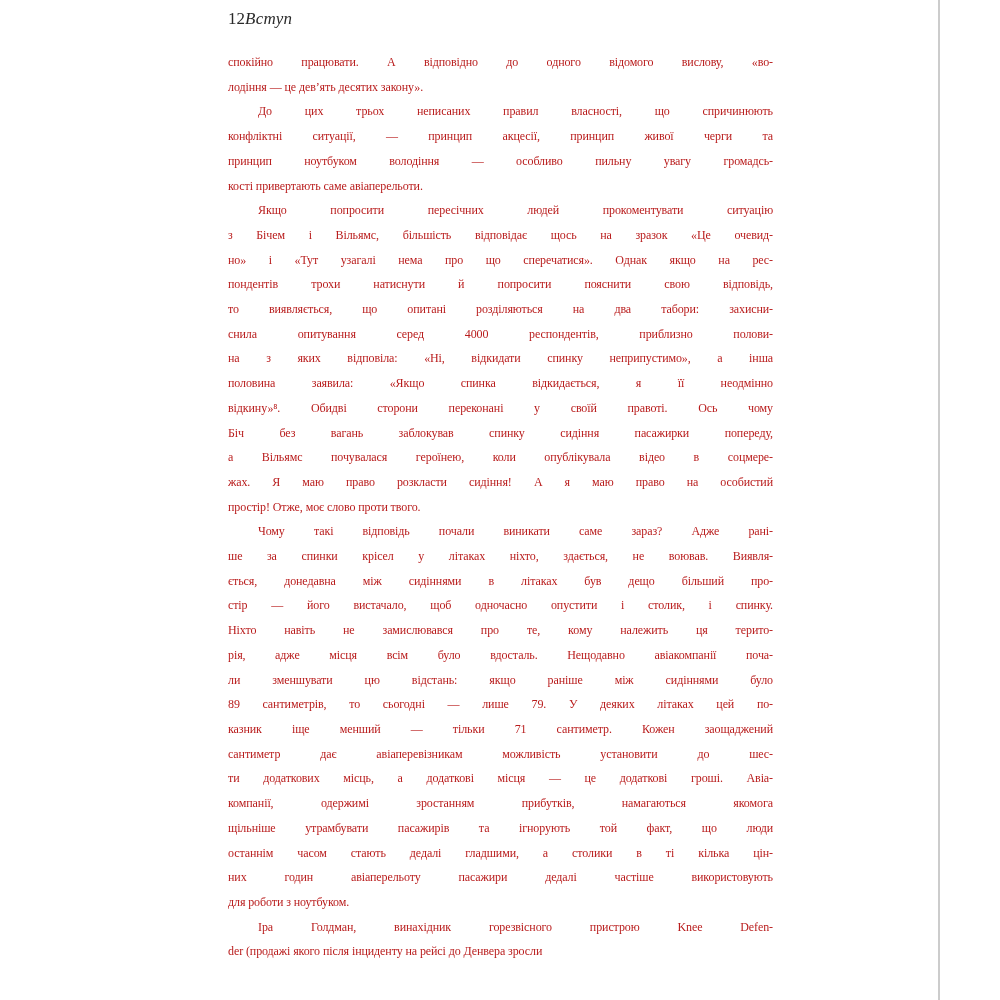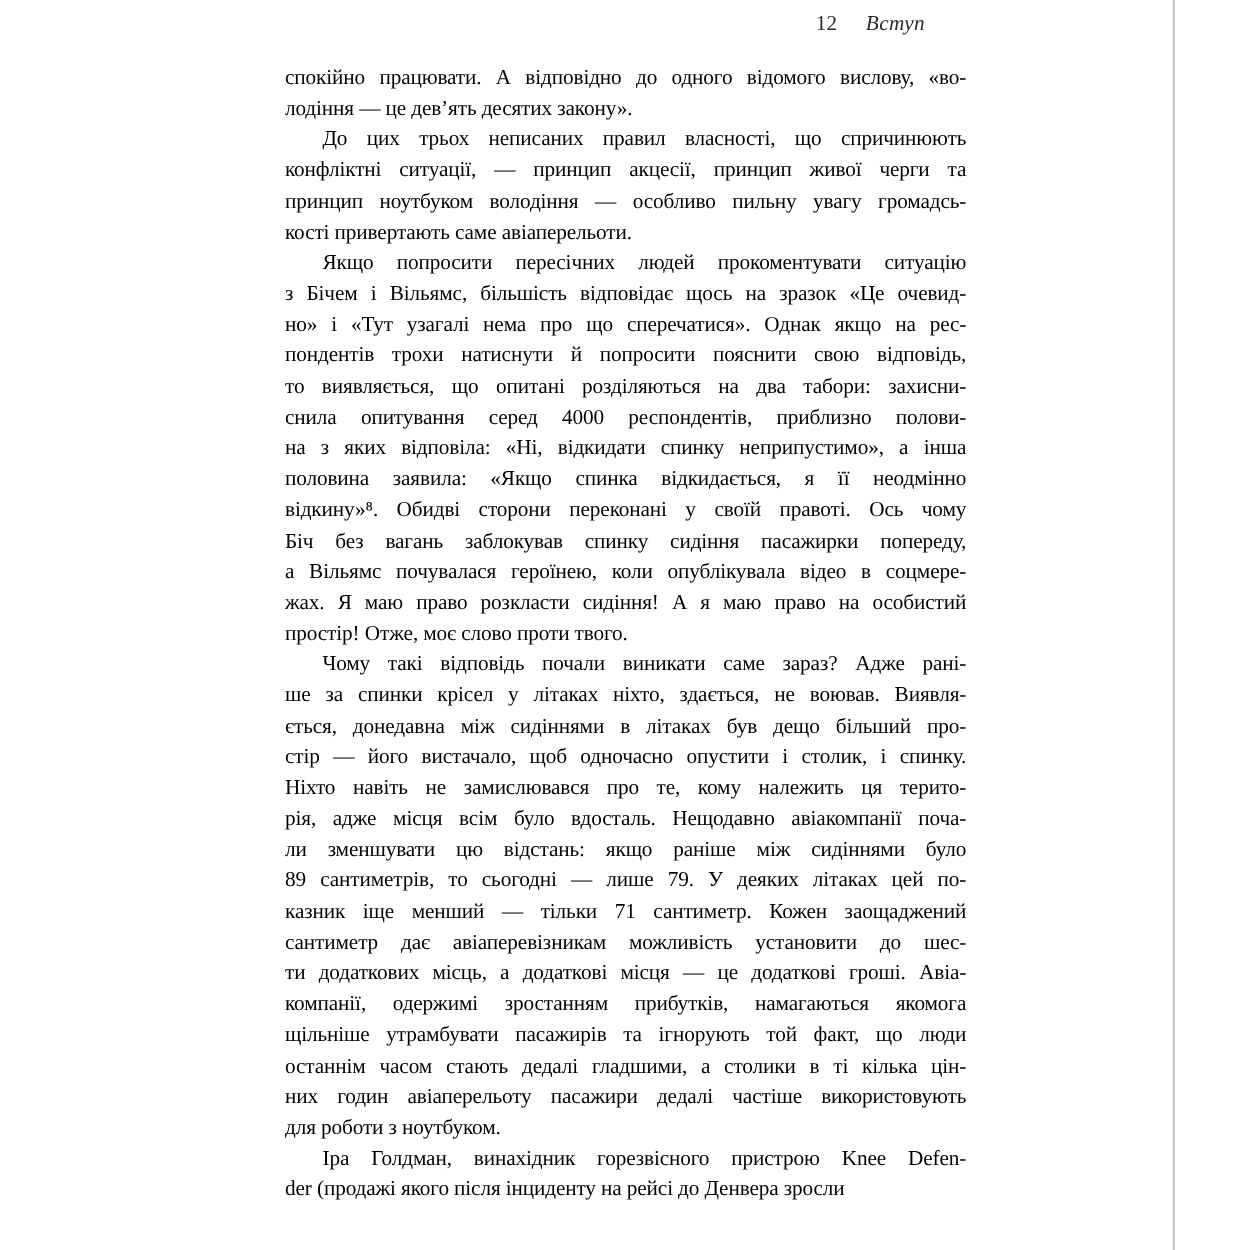--- a/index.html
+++ b/index.html
@@ -13,42 +13,41 @@
   }
   .page {
     position: absolute;
     left: 228px;
     top: 8px;
     width: 545px;
     color: #1c1c1c;
   }
   .header-row {
     display: flex;
-    justify-content: flex-end;
+    justify-content: flex-start;
     align-items: baseline;
     font-size: 17px;
     line-height: 22px;
     color: #2a2a2a;
   }
   .running-head {
     font-style: italic;
     padding-right: 33px;
     letter-spacing: 0.3px;
-    margin-left: 23px;
   }
   .text-block {
     margin-top: 20px;
   }
   .line {
-    font-size: 17px;
+    font-size: 12px;
     line-height: 24.7px;
     letter-spacing: -0.1px;
     text-align: justify;
     text-align-last: justify;
-    color: #000000;
+    color: #b91c1c;
   }
   .line.indent {
     padding-left: 30px;
   }
   .line.last {
     text-align-last: left;
   }
   .page-edge-line {
     position: absolute;
     left: 938px;

